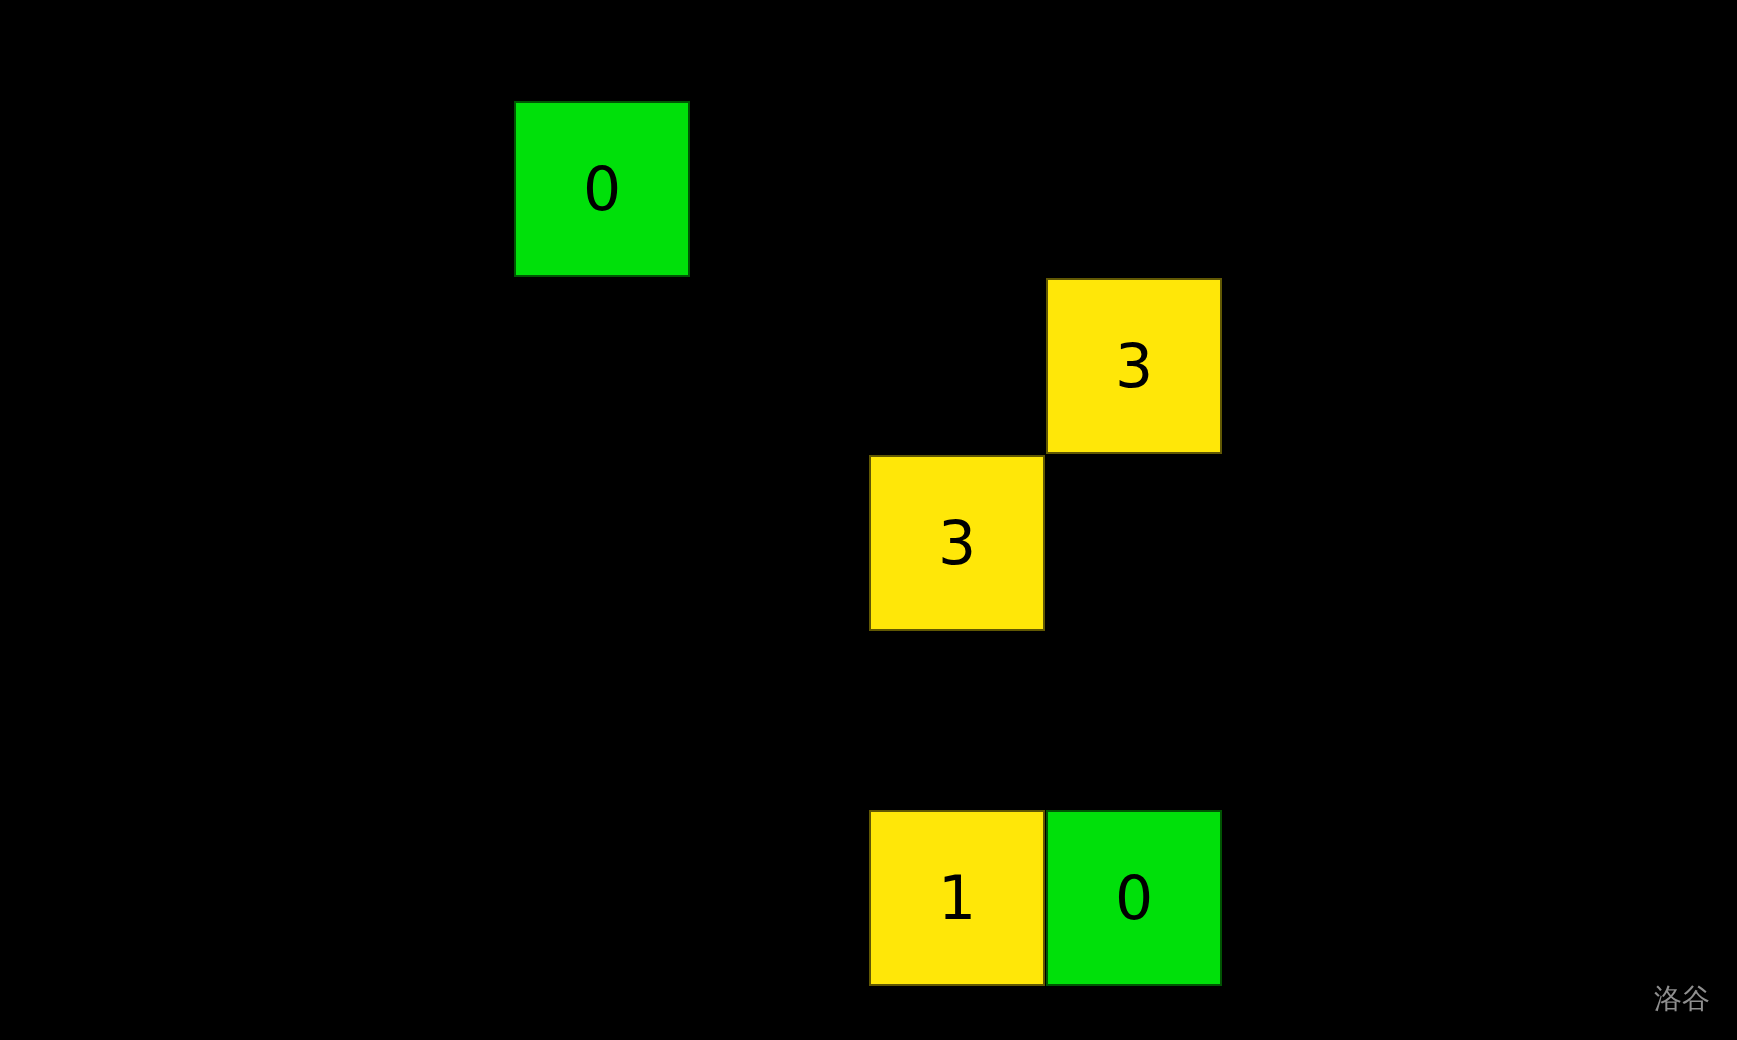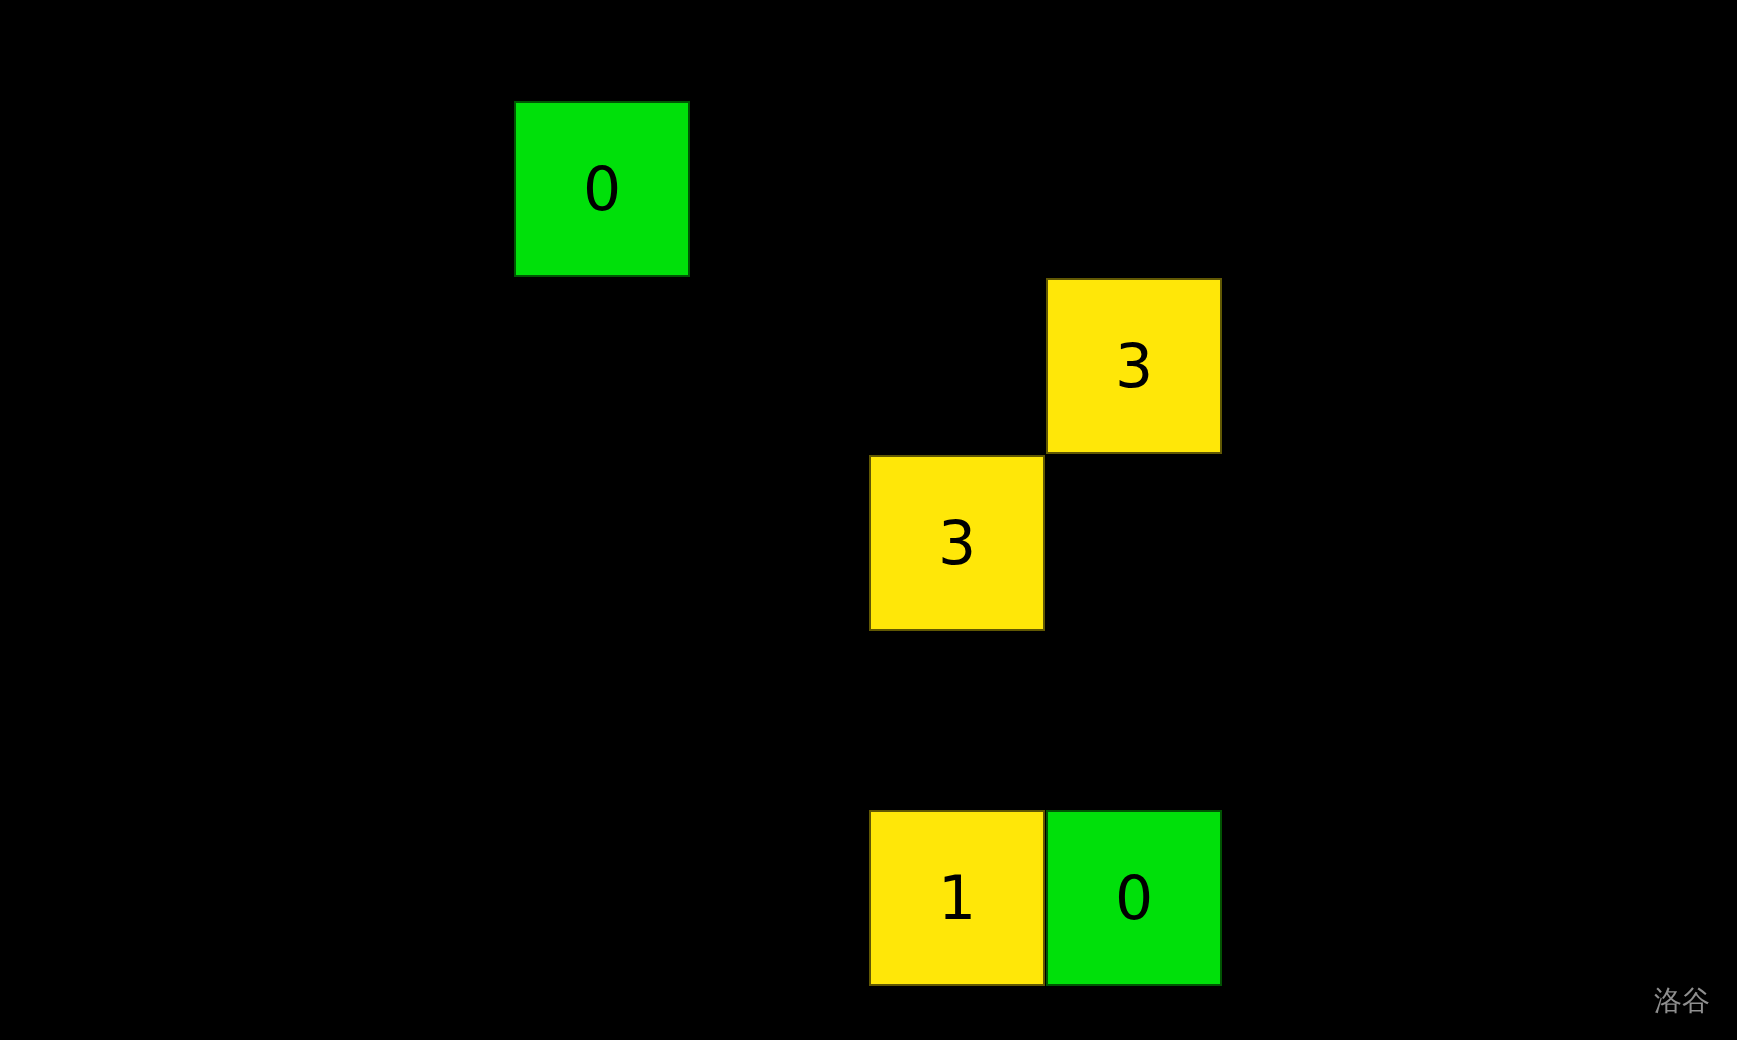--- a/index.html
+++ b/index.html
@@ -26,21 +26,21 @@
     line-height: 1;
     color: var(--cell-text, #000);
   }
   .watermark {
     position: absolute;
     right: 27px;
     bottom: 25px;
     font-size: 28px;
     line-height: 1;
     color: var(--wm-color, #8f8f8f);
-    font-family: Liberation Sans, sans-serif;
+    font-family: Liberation Mono, monospace;
   }
 </style>
 </head>
 <body>
 
 <div class="stage" style="--canvas-bg: #000000; --cell-border: rgba(0,0,0,0.62); --cell-text: #000000; --wm-color: #8f8f8f; width: 1737px; height: 1040px;">
   <div>
       <div class="cell" style="left: 514px; top: 101px; width: 176px; height: 176px; background: rgb(0, 224, 10);">0</div>
       <div class="cell" style="left: 1046px; top: 278px; width: 176px; height: 176px; background: rgb(255, 231, 8);">3</div>
       <div class="cell" style="left: 869px; top: 455px; width: 176px; height: 176px; background: rgb(255, 231, 8);">3</div>

